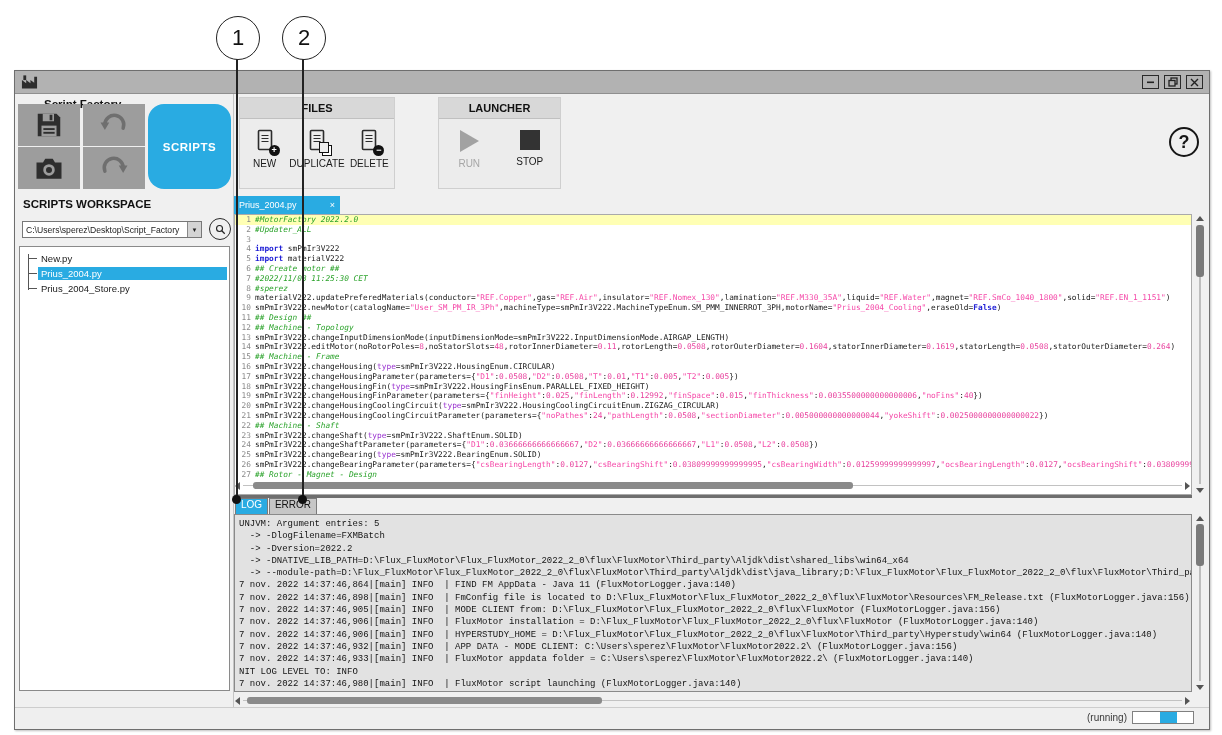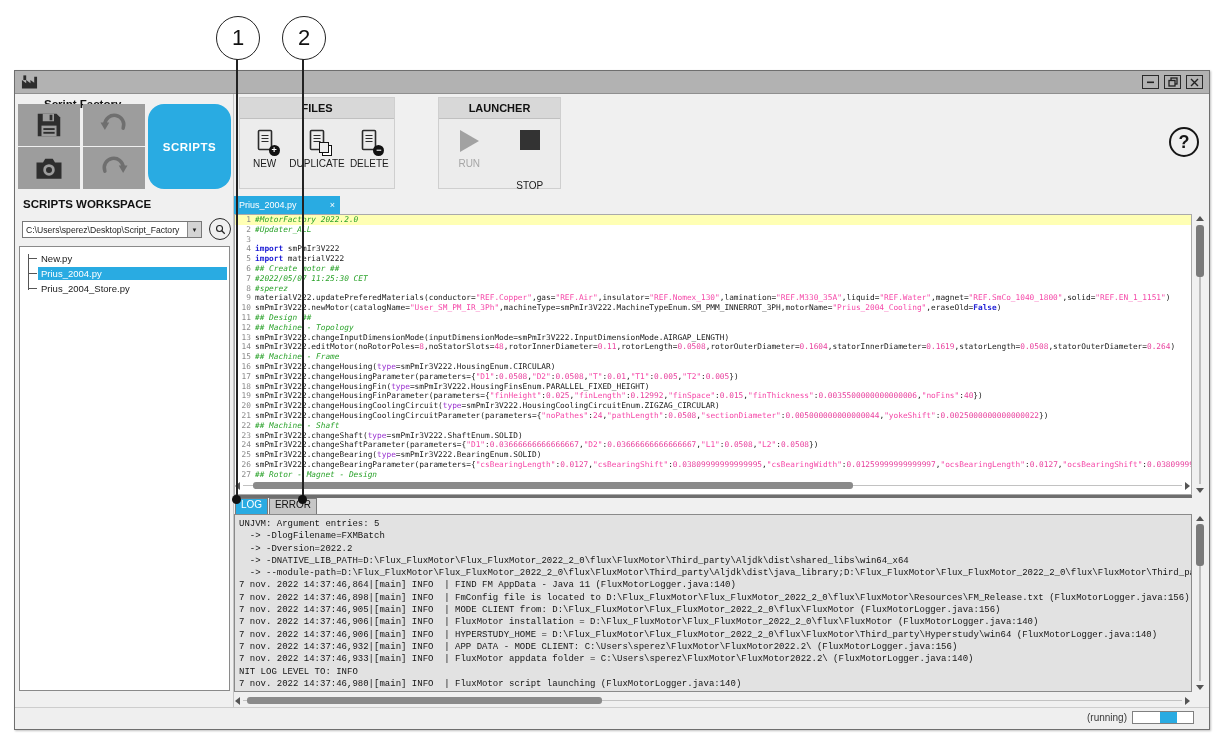--- a/index.html
+++ b/index.html
@@ -250,21 +250,21 @@
     </div>
   </div>
 
   <div class="group" style="left:423px;width:123px;">
     <div class="ghead">LAUNCHER</div>
     <div class="gbody">
       <div class="icobtn" style="width:52px;">
         <span class="play"></span>
         <span class="lbl dis">RUN</span>
       </div>
-      <div class="icobtn" style="width:52px;gap:24px;">
+      <div class="icobtn" style="width:52px;">
         <span class="stopsq"></span>
         <span class="lbl">STOP</span>
       </div>
     </div>
   </div>
 
   <div class="help-btn">
     <span>?</span>
   </div>
 
@@ -274,21 +274,21 @@
   </div>
 
   <div class="editor">
     <div>
         <div class="code-row hl"><span class="ln">1</span><span class="ct"><span class="tok-c">#MotorFactory 2022.2.0</span></span></div>
         <div class="code-row"><span class="ln">2</span><span class="ct"><span class="tok-c">#Updater_ALL</span></span></div>
         <div class="code-row"><span class="ln">3</span><span class="ct"></span></div>
         <div class="code-row"><span class="ln">4</span><span class="ct"><span class="tok-k">import</span> smPmIr3V222</span></div>
         <div class="code-row"><span class="ln">5</span><span class="ct"><span class="tok-k">import</span> materialV222</span></div>
         <div class="code-row"><span class="ln">6</span><span class="ct"><span class="tok-c">## Create motor ##</span></span></div>
-        <div class="code-row"><span class="ln">7</span><span class="ct"><span class="tok-c">#2022/05/07 11:25:30 CET</span></span></div>
+        <div class="code-row"><span class="ln">7</span><span class="ct"><span class="tok-c">#2022/11/03 11:25:30 CET</span></span></div>
         <div class="code-row"><span class="ln">8</span><span class="ct"><span class="tok-c">#sperez</span></span></div>
         <div class="code-row"><span class="ln">9</span><span class="ct">materialV222.updatePreferedMaterials(conductor=<span class="tok-s">"REF.Copper"</span>,gas=<span class="tok-s">"REF.Air"</span>,insulator=<span class="tok-s">"REF.Nomex_130"</span>,lamination=<span class="tok-s">"REF.M330_35A"</span>,liquid=<span class="tok-s">"REF.Water"</span>,magnet=<span class="tok-s">"REF.SmCo_1040_1800"</span>,solid=<span class="tok-s">"REF.EN_1_1151"</span>)</span></div>
         <div class="code-row"><span class="ln">10</span><span class="ct">smPmIr3V222.newMotor(catalogName=<span class="tok-s">"User_SM_PM_IR_3Ph"</span>,machineType=smPmIr3V222.MachineTypeEnum.SM_PMM_INNERROT_3PH,motorName=<span class="tok-s">"Prius_2004_Cooling"</span>,eraseOld=<span class="tok-k">False</span>)</span></div>
         <div class="code-row"><span class="ln">11</span><span class="ct"><span class="tok-c">## Design ##</span></span></div>
         <div class="code-row"><span class="ln">12</span><span class="ct"><span class="tok-c">## Machine - Topology</span></span></div>
         <div class="code-row"><span class="ln">13</span><span class="ct">smPmIr3V222.changeInputDimensionMode(inputDimensionMode=smPmIr3V222.InputDimensionMode.AIRGAP_LENGTH)</span></div>
         <div class="code-row"><span class="ln">14</span><span class="ct">smPmIr3V222.editMotor(noRotorPoles=<span class="tok-n">8</span>,noStatorSlots=<span class="tok-n">48</span>,rotorInnerDiameter=<span class="tok-n">0.11</span>,rotorLength=<span class="tok-n">0.0508</span>,rotorOuterDiameter=<span class="tok-n">0.1604</span>,statorInnerDiameter=<span class="tok-n">0.1619</span>,statorLength=<span class="tok-n">0.0508</span>,statorOuterDiameter=<span class="tok-n">0.264</span>)</span></div>
         <div class="code-row"><span class="ln">15</span><span class="ct"><span class="tok-c">## Machine - Frame</span></span></div>
         <div class="code-row"><span class="ln">16</span><span class="ct">smPmIr3V222.changeHousing(<span class="tok-t">type</span>=smPmIr3V222.HousingEnum.CIRCULAR)</span></div>
         <div class="code-row"><span class="ln">17</span><span class="ct">smPmIr3V222.changeHousingParameter(parameters={<span class="tok-s">"D1"</span>:<span class="tok-n">0.0508</span>,<span class="tok-s">"D2"</span>:<span class="tok-n">0.0508</span>,<span class="tok-s">"T"</span>:<span class="tok-n">0.01</span>,<span class="tok-s">"T1"</span>:<span class="tok-n">0.005</span>,<span class="tok-s">"T2"</span>:<span class="tok-n">0.005</span>})</span></div>

